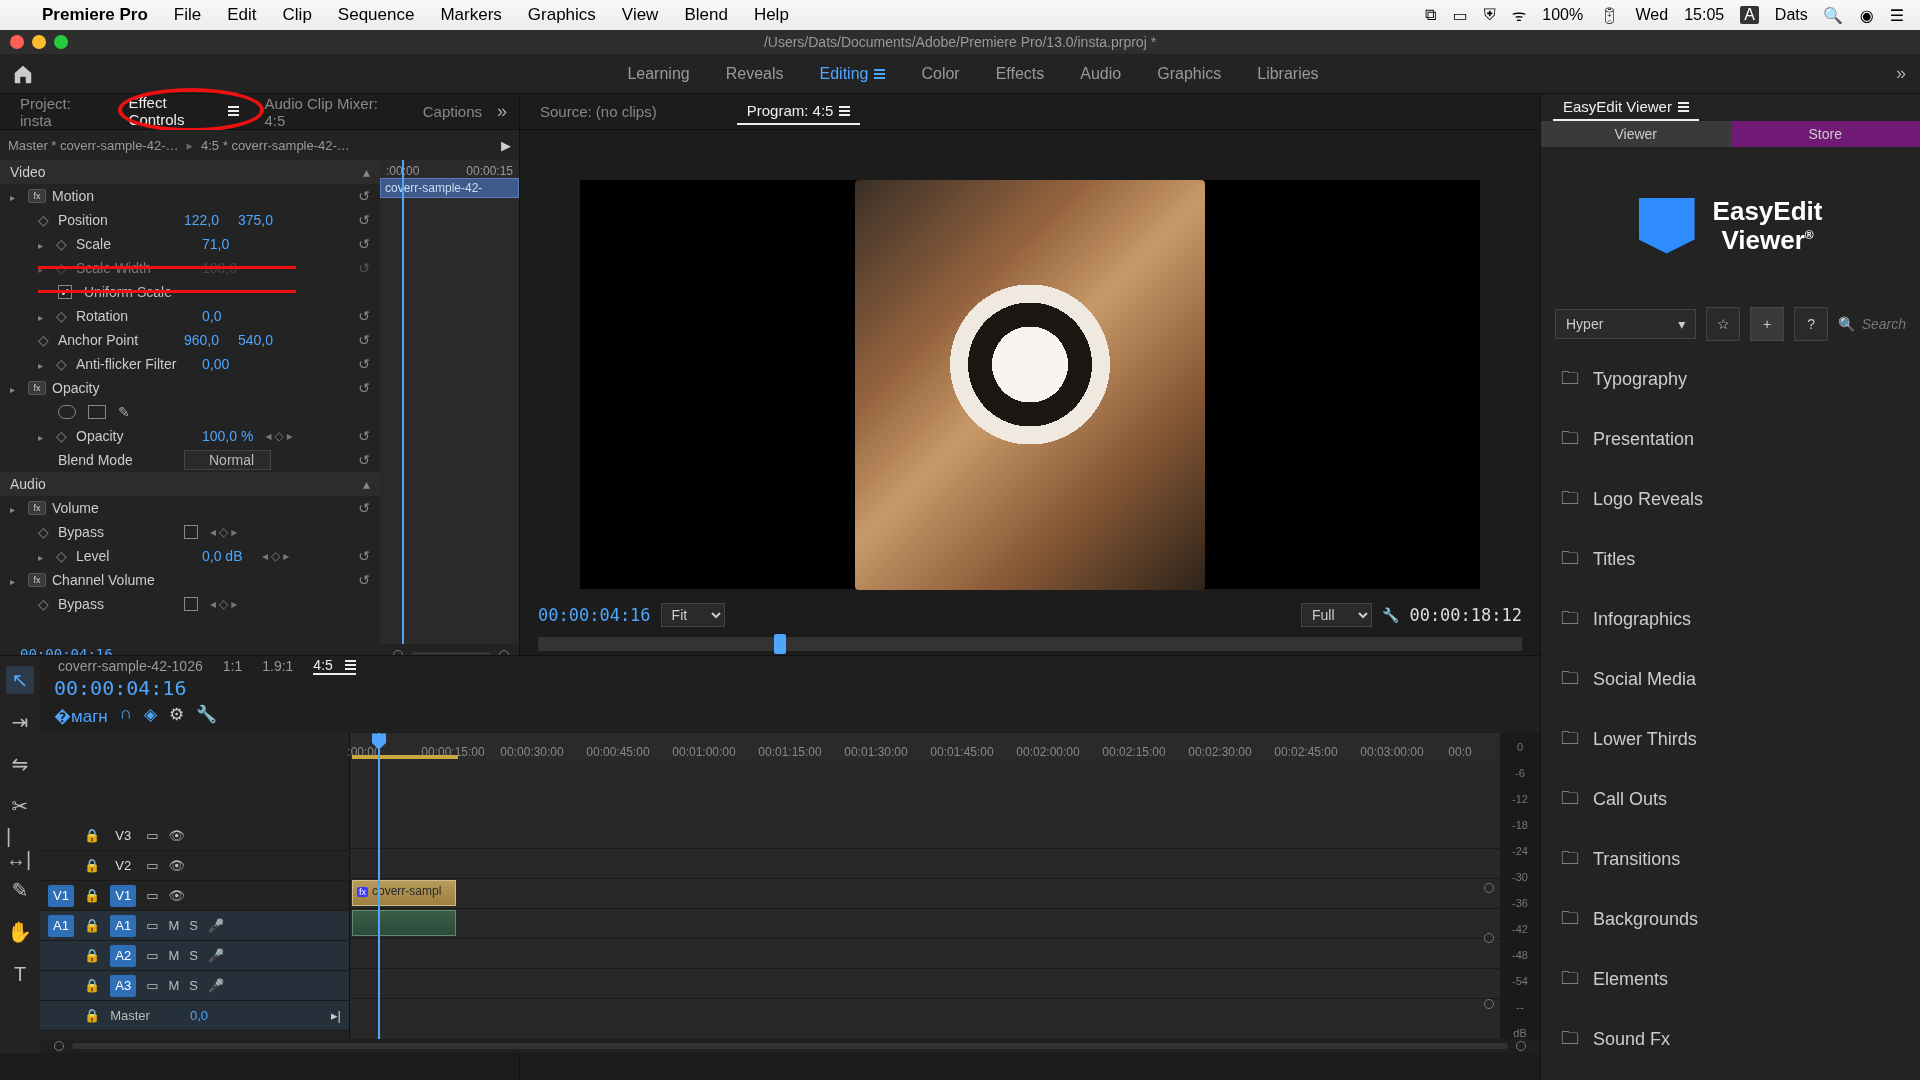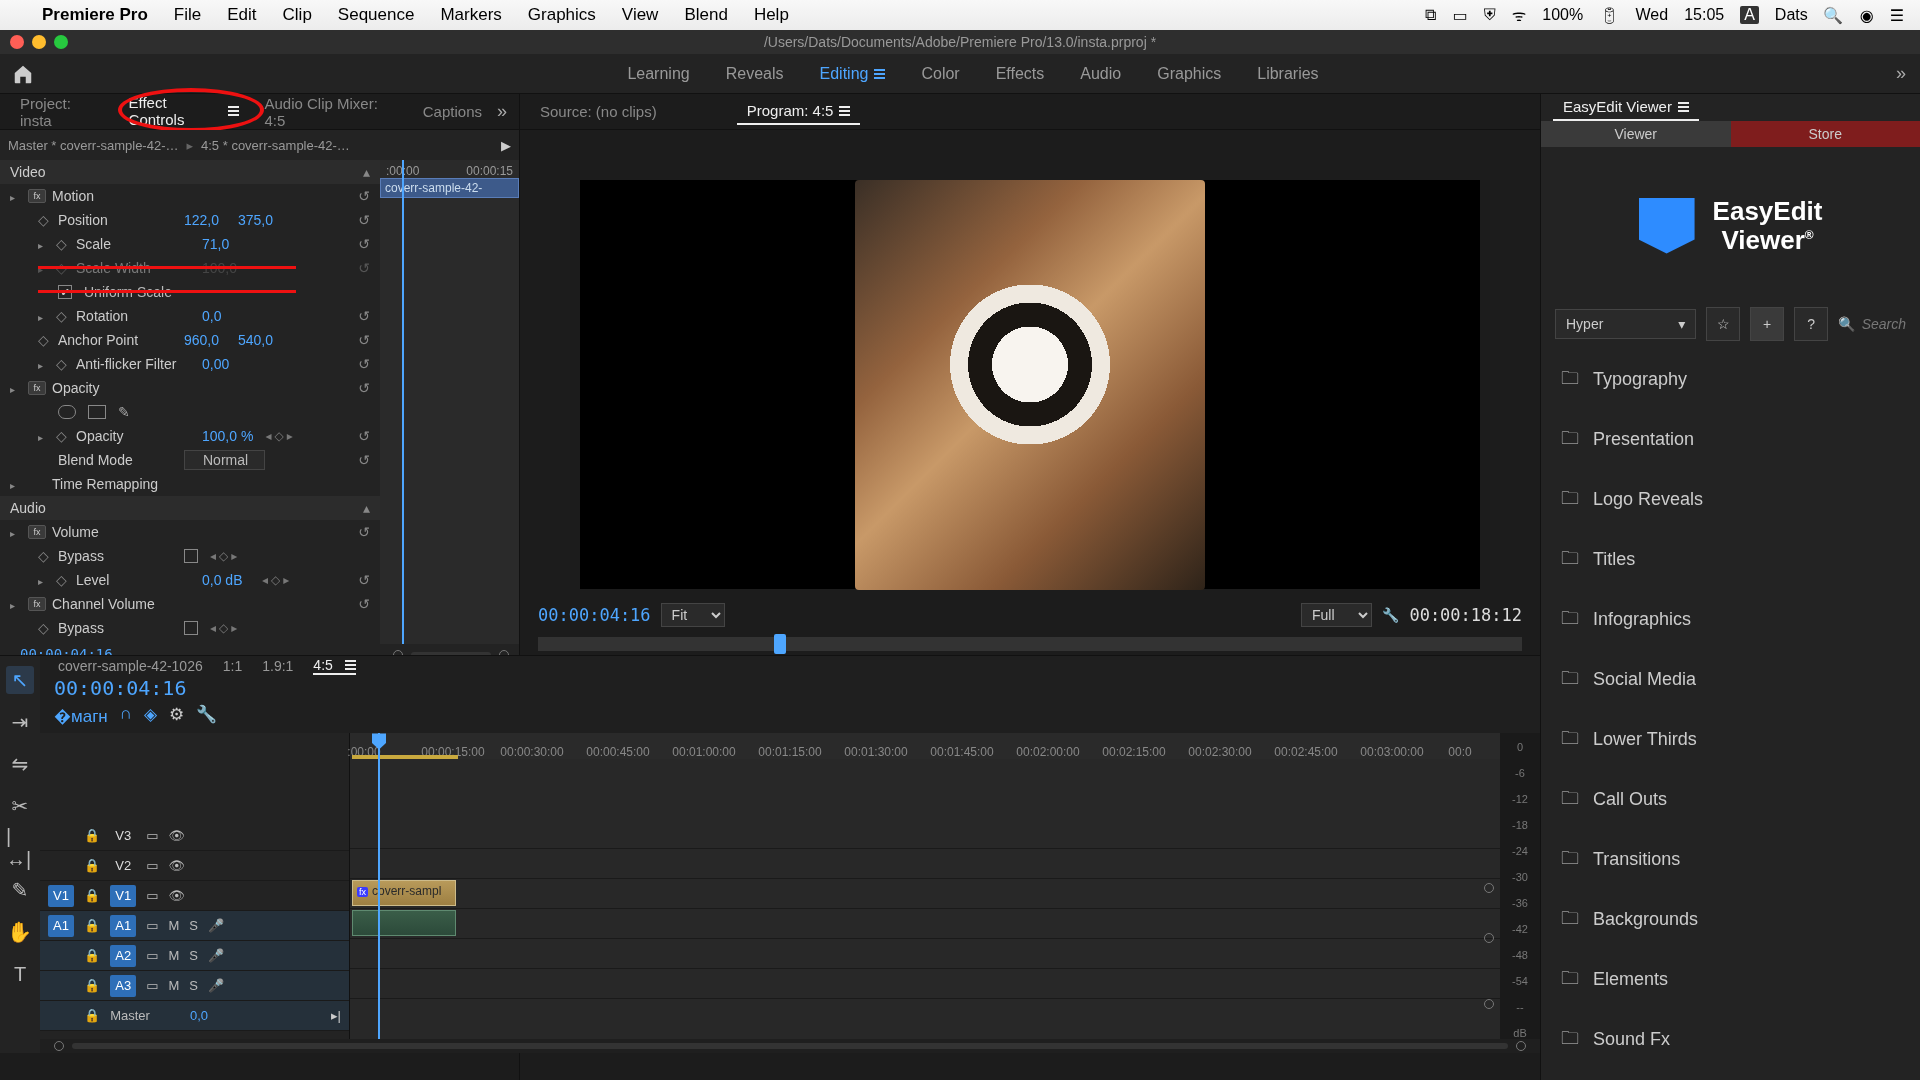--- a/index.html
+++ b/index.html
@@ -87,21 +87,21 @@
 .tl-ruler{height:26px;background:#2a2a2a;display:flex;align-items:flex-end;font-size:12px;color:#888;position:relative;padding-left:0}
 .tl-ruler span{position:absolute;transform:translateX(-50%)}
 .tl-playhead{position:absolute;top:0;bottom:0;width:2px;background:#4ea6ff}
 .tl-playhead::before{content:"";position:absolute;top:0;left:-6px;width:14px;height:16px;background:#4ea6ff;clip-path:polygon(0 0,100% 0,100% 60%,50% 100%,0 60%)}
 .clip-v{position:absolute;height:26px;background:linear-gradient(#b89a5a,#9d7f42);border:1px solid #cdbb8a;font-size:12px;color:#2a2a2a;padding:3px 4px;overflow:hidden}
 .clip-v .fxb{background:#3a3aff;color:#fff;font-size:9px;padding:0 2px;margin-right:4px;border-radius:2px}
 .clip-a{position:absolute;height:26px;background:linear-gradient(#3a5d48,#2c4a3a);border:1px solid #5f8a70}
 .tl-meters{width:40px;background:#1a1a1a;display:flex;flex-direction:column;align-items:center;padding-top:8px;font-size:11px;color:#777;gap:14px}
 .ee-tabs{height:34px;display:flex;align-items:center;padding:0 12px;gap:10px;font-size:15px}
 .ee-sub{height:30px;display:flex}
-.ee-sub div{flex:1;text-align:center;padding:5px 0;background:#7f1d1d;color:#ccc;cursor:pointer}
+.ee-sub div{flex:1;text-align:center;padding:5px 0;background:#701a75;color:#ccc;cursor:pointer}
 .ee-sub div.active{background:#3a3a3a}
 .ee-logo{padding:50px 0;text-align:center}
 .ee-logo .mark{display:inline-flex;align-items:center;gap:18px}
 .ee-logo .sq{width:56px;height:56px;background:#2e8cff;clip-path:polygon(0 0,100% 0,100% 75%,50% 100%,0 75%);position:relative}
 .ee-logo .txt{font-size:26px;font-weight:700;color:#fff;line-height:1.1}
 .ee-ctrl{display:flex;gap:10px;padding:0 14px;align-items:center}
 .ee-sel{flex:1;background:#2a2a2a;border:1px solid #444;color:#ccc;padding:6px 10px;display:flex;justify-content:space-between}
 .ee-btn{width:34px;height:34px;border:1px solid #444;background:#2a2a2a;display:flex;align-items:center;justify-content:center;color:#ccc;cursor:pointer}
 .ee-search{margin-left:auto;display:flex;align-items:center;gap:6px;color:#777}
 .ee-list{padding:14px;display:flex;flex-direction:column;gap:10px}
@@ -276,27 +276,22 @@
               <span class="ec-val">100,0 %</span>
               <span class="kfbtns">
                 <span>◂</span>
                 <span>◇</span>
                 <span>▸</span>
               </span>
               <span class="ec-reset">↺</span>
             </div>
           <div class="ec-row sub2">
               <span class="lbl">Blend Mode</span>
-              <span style="background:#2a2a2a;border:1px solid #444;padding:1px 16px 1px 18px">Normal</span>
-              <span class="ec-reset">↺</span>
-            </div>
-          <div class="ec-row">
-              <span class="tw arrow"></span>
-              <span style="width:18px"></span>
-              <span class="lbl">Time Remapping</span>
+              <span style="background:#2a2a2a;border:1px solid #444;padding:1px 16px 1px 24px">Normal</span>
+              <span class="ec-reset">↺</span>
             </div>
           <div class="ec-row section">
               <span class="lbl">Audio</span>
               <span class="ec-reset">▴</span>
             </div>
           <div class="ec-row">
               <span class="tw arrow"></span>
               <span class="fx">fx</span>
               <span class="lbl">Volume</span>
               <span class="ec-reset">↺</span>

